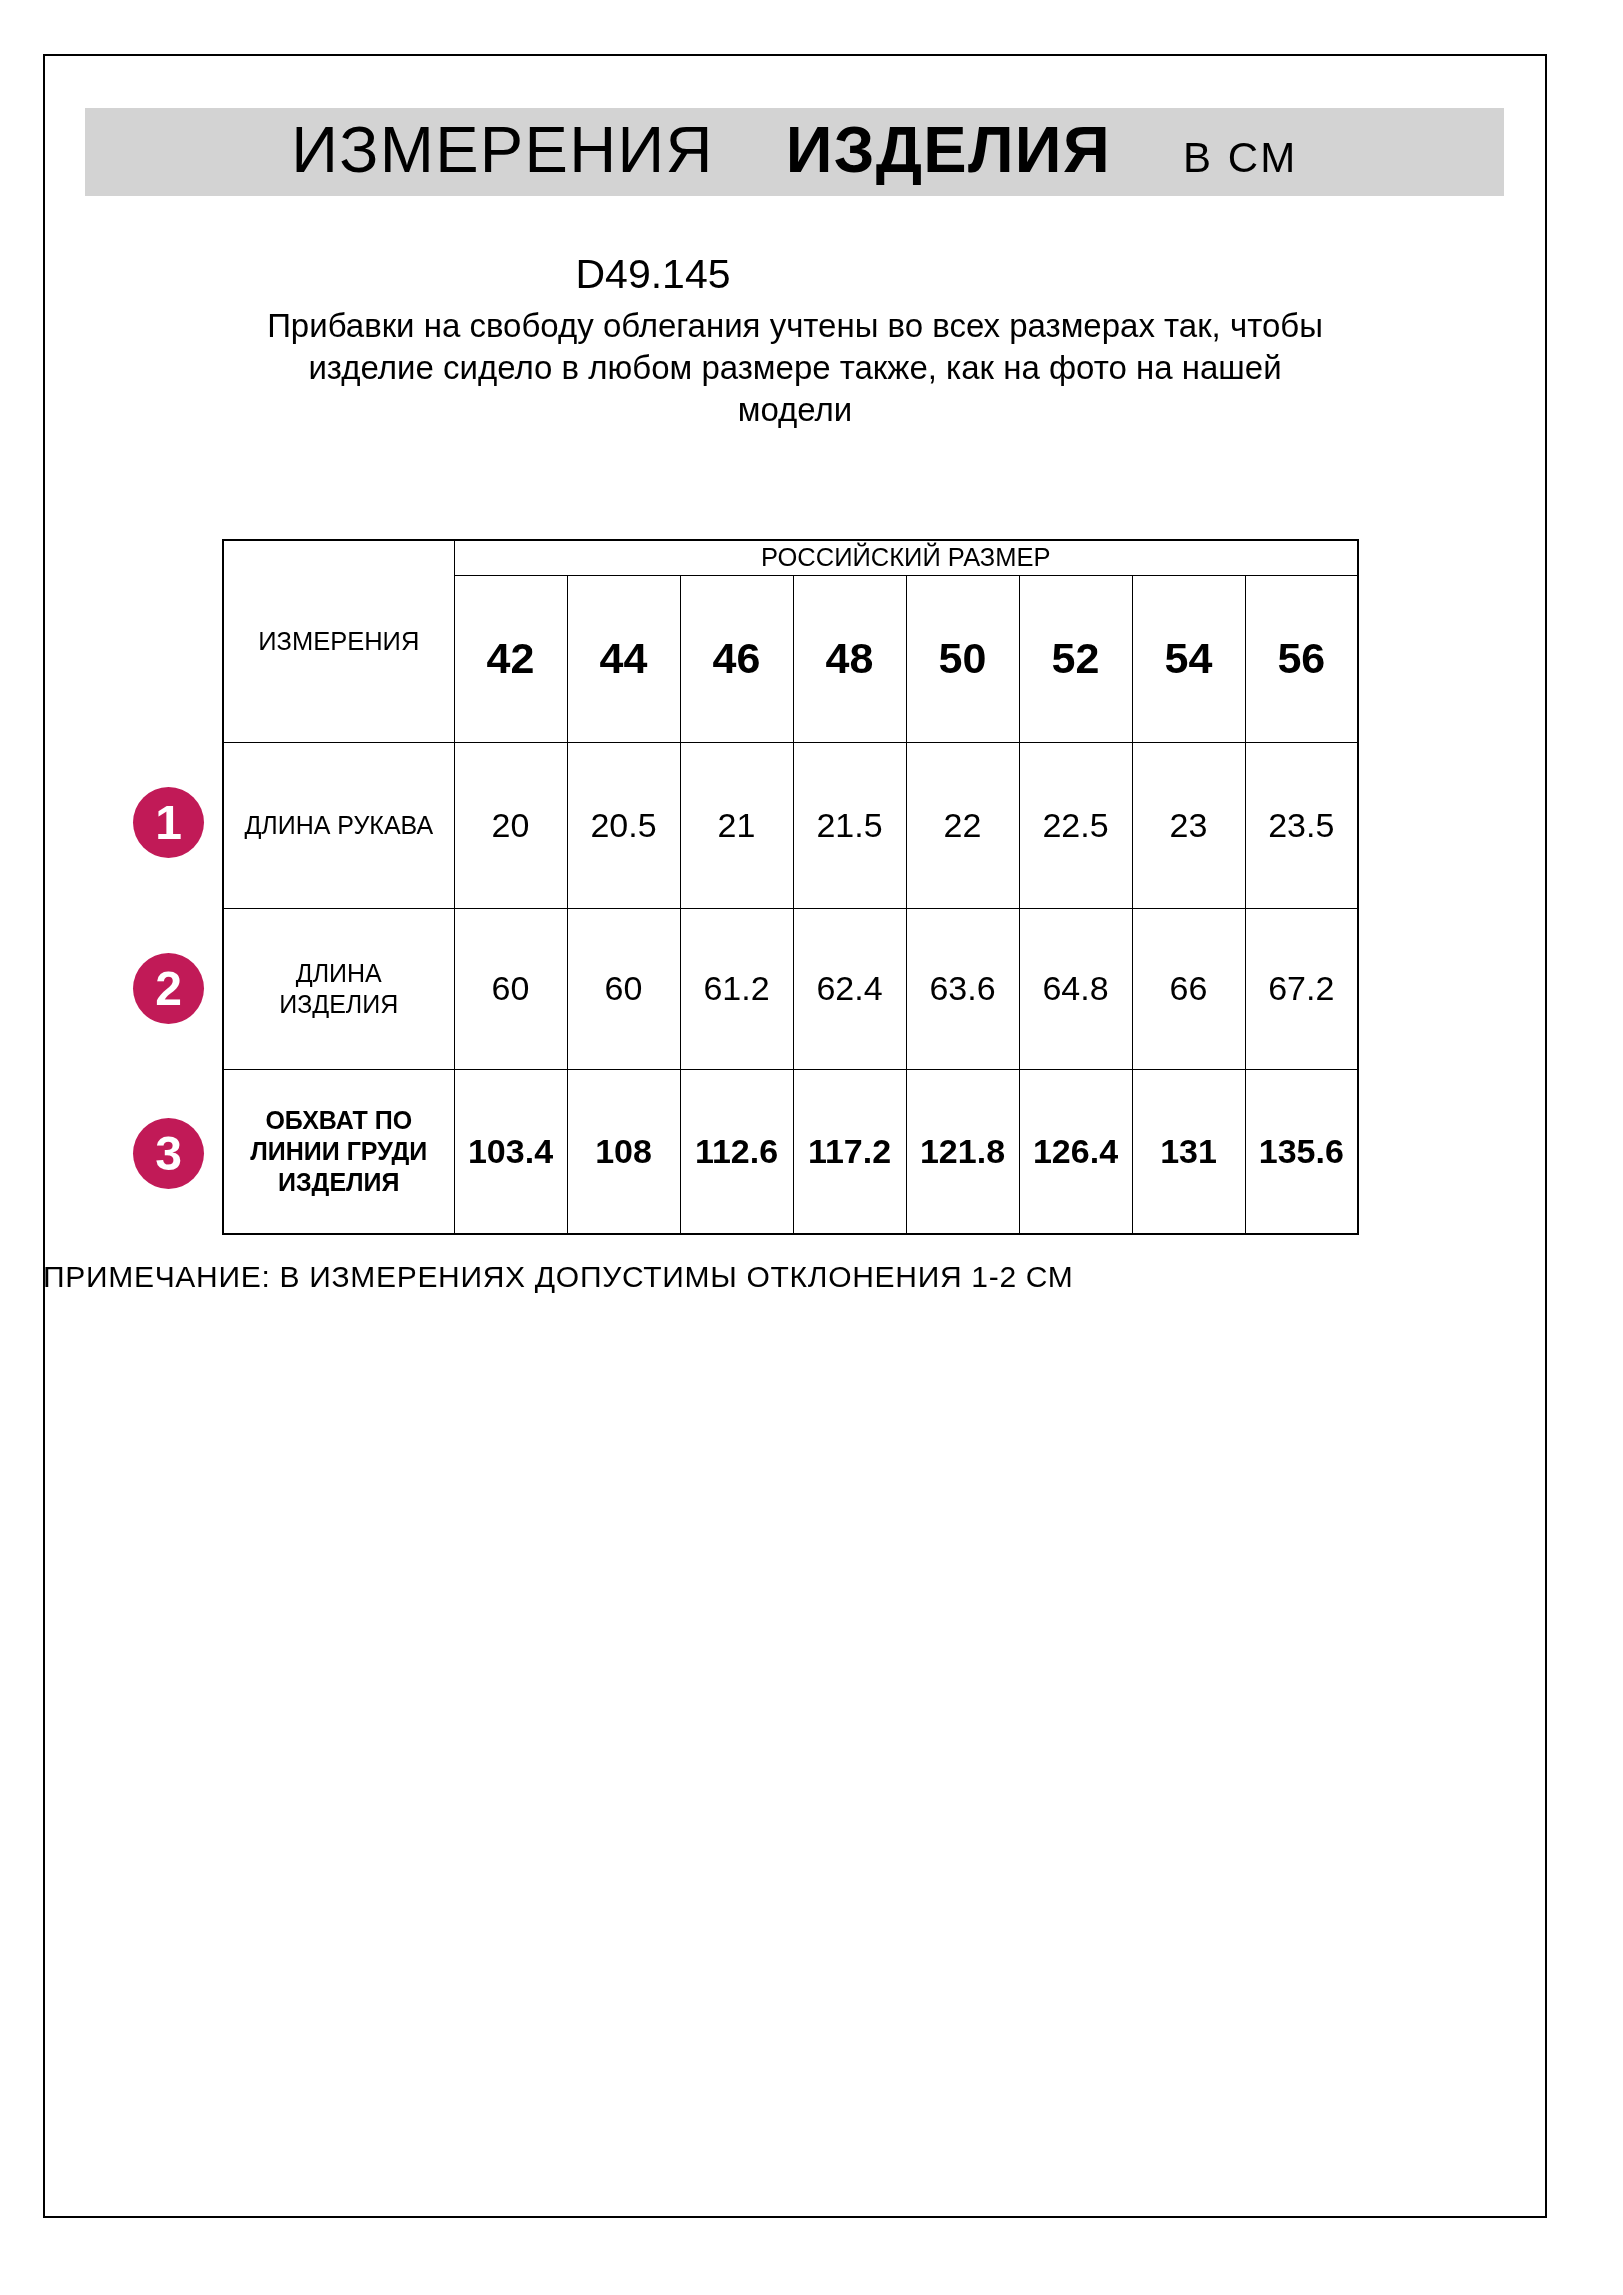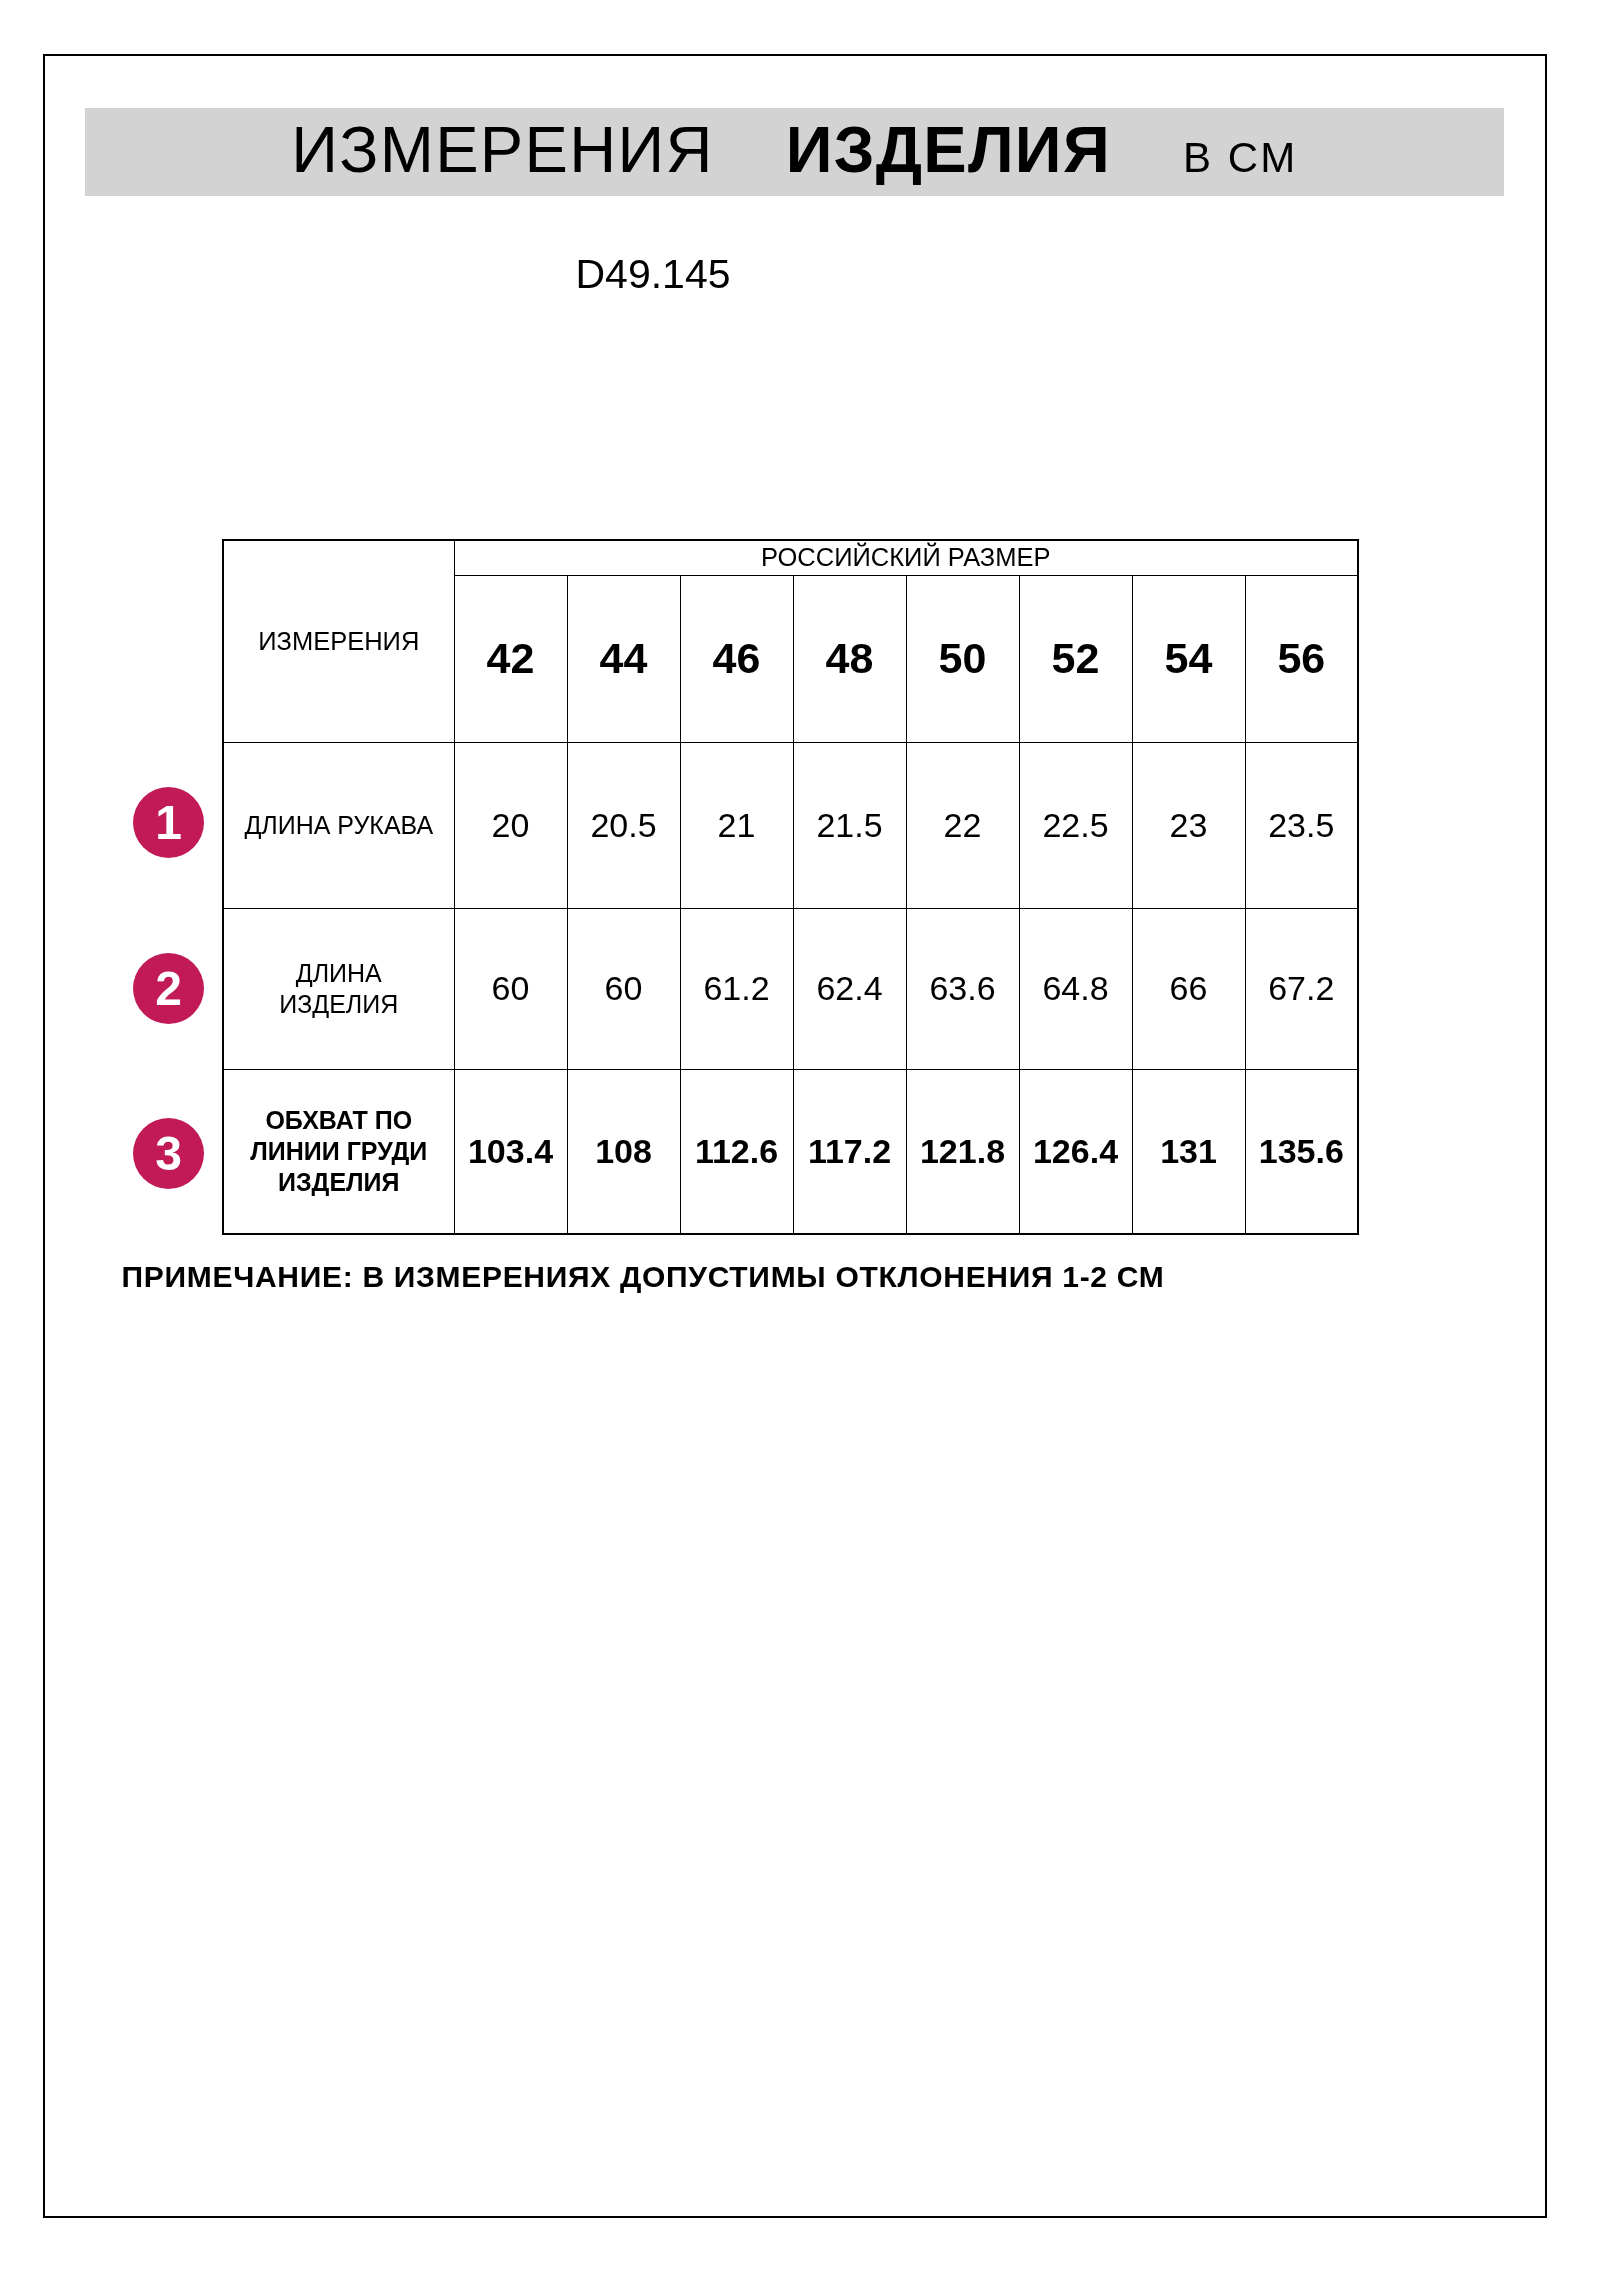--- a/index.html
+++ b/index.html
@@ -92,41 +92,43 @@
     align-items: center;
     justify-content: center;
   }
   .marker-1 { top: 787px; }
   .marker-2 { top: 953px; }
   .marker-3 { top: 1118px; }
 
   .note {
     position: absolute;
     left: 43px; width: 1200px; top: 1260px;
-    text-align: center;
     font-size: 30px;
-    font-weight: 700;
+    font-weight: 400;
     letter-spacing: 0.7px;
   }
 </style>
 </head>
 <body>
 
 <div class="page">
 
   <div class="page-border"></div>
 
   <div class="title-bar">
     <span class="title-main">ИЗМЕРЕНИЯ</span>
     <span class="title-bold">ИЗДЕЛИЯ</span>
     <span class="title-unit">В СМ</span>
   </div>
 
   <div class="model-code">D49.145</div>
 
+  <div class="description">Прибавки на свободу облегания учтены во всех размерах так, чтобы
+изделие сидело в любом размере также, как на фото на нашей
+модели</div>
 
   <table class="size-table">
     <colgroup>
       <col style="width:231px">
       <col style="width:113px">
         <col style="width:113px">
         <col style="width:113px">
         <col style="width:113px">
       <col style="width:113px">
         <col style="width:113px">

